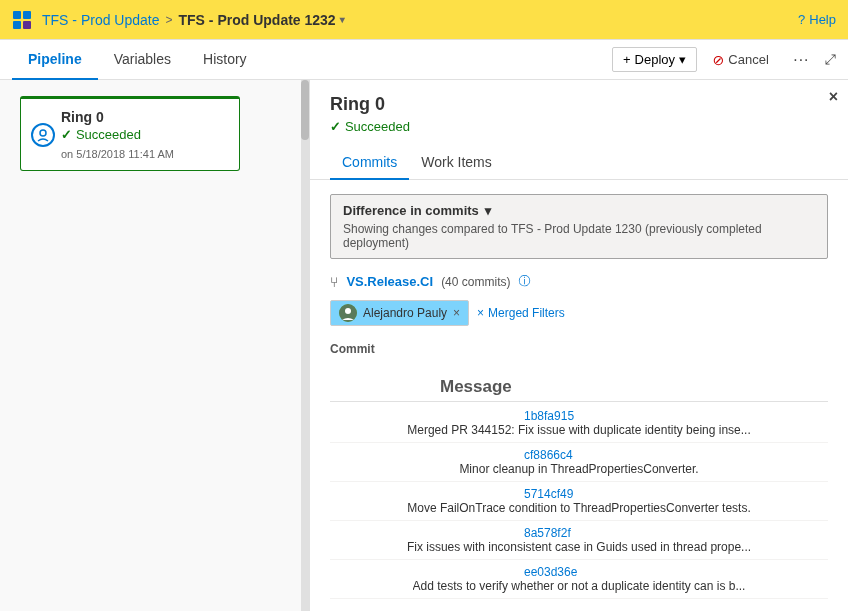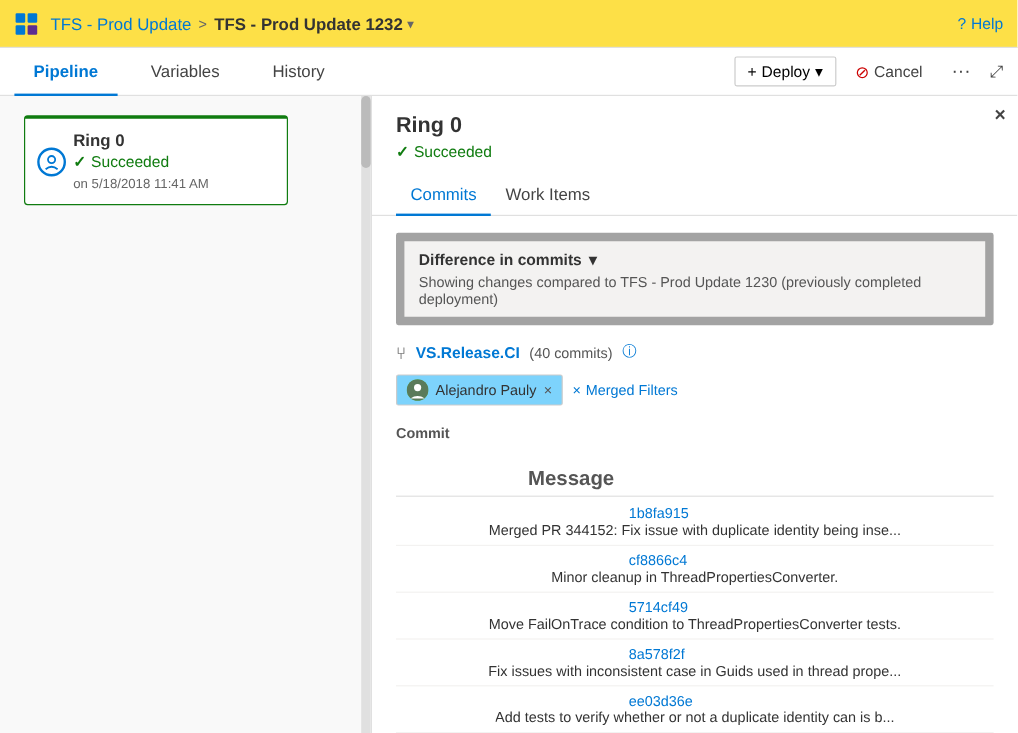--- a/index.html
+++ b/index.html
@@ -14,21 +14,21 @@
     .breadcrumb { display: flex; align-items: center; gap: 6px; font-size: 14px; }
     .breadcrumb-link { color: #0078d4; cursor: pointer; font-weight: 500; }
     .breadcrumb-sep { color: #666; font-size: 12px; }
     .breadcrumb-current { display: flex; align-items: center; gap: 4px; font-weight: 600; color: #333; }
     .chevron-down { font-size: 10px; color: #666; }
     .top-bar-right { margin-left: auto; display: flex; align-items: center; gap: 4px; color: #0078d4; cursor: pointer; font-size: 13px; }
 
     
     .nav-tabs {
       display: flex; align-items: center; height: 40px;
-      border-bottom: 1px solid #e0e0e0; padding: 0 12px; gap: 12px;
+      border-bottom: 1px solid #e0e0e0; padding: 0 12px; gap: 0;
     }
     .nav-tab {
       padding: 0 16px; height: 40px; display: flex; align-items: center;
       font-size: 14px; cursor: pointer; color: #444; border-bottom: 2px solid transparent;
       margin-bottom: -1px;
     }
     .nav-tab.active { color: #0078d4; border-bottom: 2px solid #0078d4; font-weight: 600; }
     .nav-actions { margin-left: auto; display: flex; align-items: center; gap: 8px; }
     .btn-deploy {
       display: flex; align-items: center; gap: 4px; background: #fff;
@@ -83,21 +83,21 @@
     .inner-tabs { display: flex; border-bottom: 1px solid #e0e0e0; padding: 0 20px; }
     .inner-tab {
       padding: 8px 12px; font-size: 14px; cursor: pointer; color: #444;
       border-bottom: 2px solid transparent; margin-bottom: -1px;
     }
     .inner-tab.active { color: #0078d4; border-bottom: 2px solid #0078d4; font-weight: 400; }
 
     
     .commits-area { padding: 14px 20px; }
     .diff-header {
-      background: #f3f2f1; border: 7px solid #a3a3a3; border-radius: 2px;
+      background: #f3f2f1; border: 1px solid #a3a3a3; border-radius: 2px;
       padding: 8px 12px; margin-bottom: 14px;
     }
     .diff-title { display: flex; align-items: center; gap: 6px; font-size: 13px; font-weight: 600; color: #333; margin-bottom: 4px; }
     .diff-desc { font-size: 12px; color: #555; }
 
     
     .vs-release-header { display: flex; align-items: center; gap: 8px; margin-bottom: 10px; }
     .git-icon { color: #444; font-size: 14px; }
     .vs-release-title { font-size: 13px; font-weight: 600; color: #0078d4; }
     .commit-count { font-size: 12px; color: #555; }

